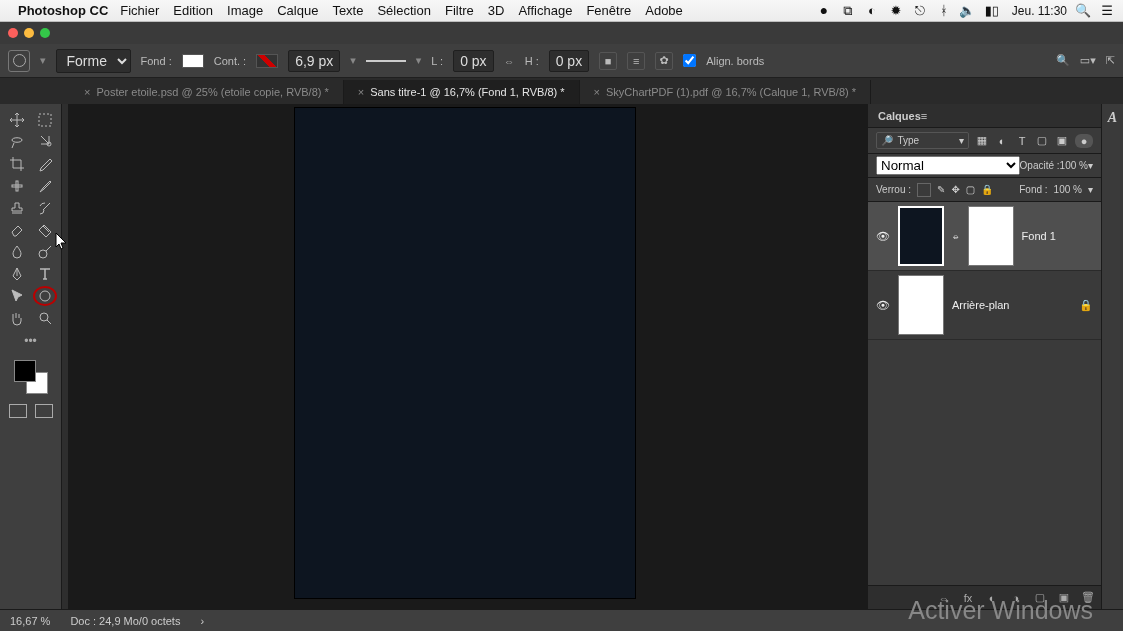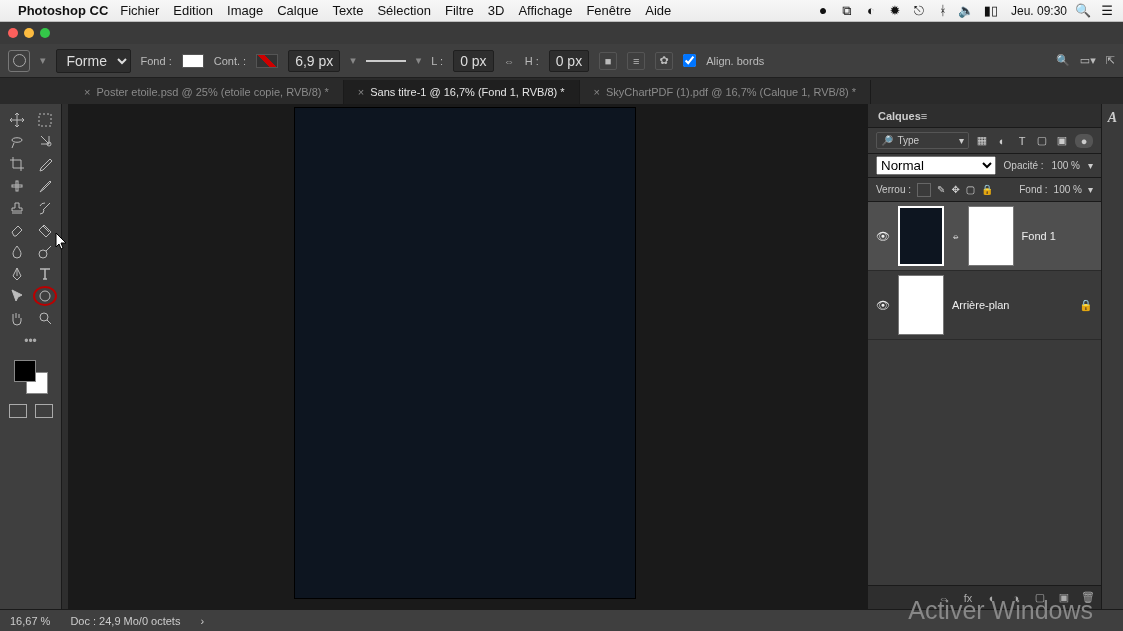--- a/index.html
+++ b/index.html
@@ -60,21 +60,21 @@
 
 
 .right-side { width:256px; background:#3a3a3a; display:flex; }
 .right-tabs { width:22px; background:#3a3a3a; border-left:1px solid #1a1a1a; display:flex;flex-direction:column;align-items:center;padding-top:6px;gap:10px;}
 .right-tabs .rti{width:16px;height:16px;color:#ccc;font-size:14px;display:flex;align-items:center;justify-content:center;}
 .layers-panel { flex:1; display:flex; flex-direction:column; border-left:1px solid #1a1a1a;}
 .panel-header { height:24px; background:#2e2e2e; display:flex;align-items:center;padding:0 10px;font-size:11px;font-weight:600;border-bottom:1px solid #1a1a1a; }
 .panel-controls { height:26px; display:flex;align-items:center;padding:0 8px;gap:6px;border-bottom:1px solid #1a1a1a;font-size:10px;}
 .panel-controls .search{flex:1;display:flex;align-items:center;gap:4px;border:1px solid #555;border-radius:2px;padding:2px 4px;}
 .panel-controls .fi{width:14px;height:14px;display:flex;align-items:center;justify-content:center;font-size:11px;}
-.panel-row2{height:24px;display:flex;align-items:center;padding:0 8px;gap:8px;border-bottom:1px solid #1a1a1a;font-size:10px;}
+.panel-row2{height:24px;display:flex;align-items:center;padding:0 8px;gap:0;border-bottom:1px solid #1a1a1a;font-size:10px;}
 .panel-row3{height:24px;display:flex;align-items:center;padding:0 8px;gap:6px;border-bottom:1px solid #1a1a1a;font-size:10px;}
 .lock-ic{width:14px;height:14px;border:1px solid #666;display:inline-block;}
 .layers-list{flex:1;background:#3a3a3a;}
 .layer{display:flex;align-items:center;padding:4px 8px;gap:8px;border-bottom:1px solid #2a2a2a;font-size:11px;color:#eee;}
 .layer .eye{width:14px;}
 .layer.selected{background:#4f4f4f;}
 .thumb{width:46px;height:46px;background:#fff;border:1px solid #777;}
 .thumb.masked{border:2px solid #fff;}
 .thumb.dark{background:#0d1520;}
 .thumb.big{width:46px;height:60px;}
@@ -97,31 +97,31 @@
   <span class="menu-item">Fichier</span>
   <span class="menu-item">Edition</span>
   <span class="menu-item">Image</span>
   <span class="menu-item">Calque</span>
   <span class="menu-item">Texte</span>
   <span class="menu-item">Sélection</span>
   <span class="menu-item">Filtre</span>
   <span class="menu-item">3D</span>
   <span class="menu-item">Affichage</span>
   <span class="menu-item">Fenêtre</span>
-  <span class="menu-item">Aide</span>
+  <span class="menu-item">Adobe</span>
   <span class="spacer"></span>
   <span class="status-icon">⏺</span>
   <span class="status-icon">⧉</span>
   <span class="status-icon">◐</span>
   <span class="status-icon">✹</span>
   <span class="status-icon">⎋</span>
   <span class="status-icon">ᚼ</span>
   <span class="status-icon">🔈</span>
   <span class="status-icon">▮▯</span>
-  <span class="status">Jeu. 09:30</span>
+  <span class="status">Jeu. 11:30</span>
   <span class="status-icon">🔍</span>
   <span class="status-icon">☰</span>
 </div>
 
 <div class="win-titlebar">
   <div class="traffic">
     <div class="dot r"></div>
     <div class="dot y"></div>
     <div class="dot g"></div>
   </div>

